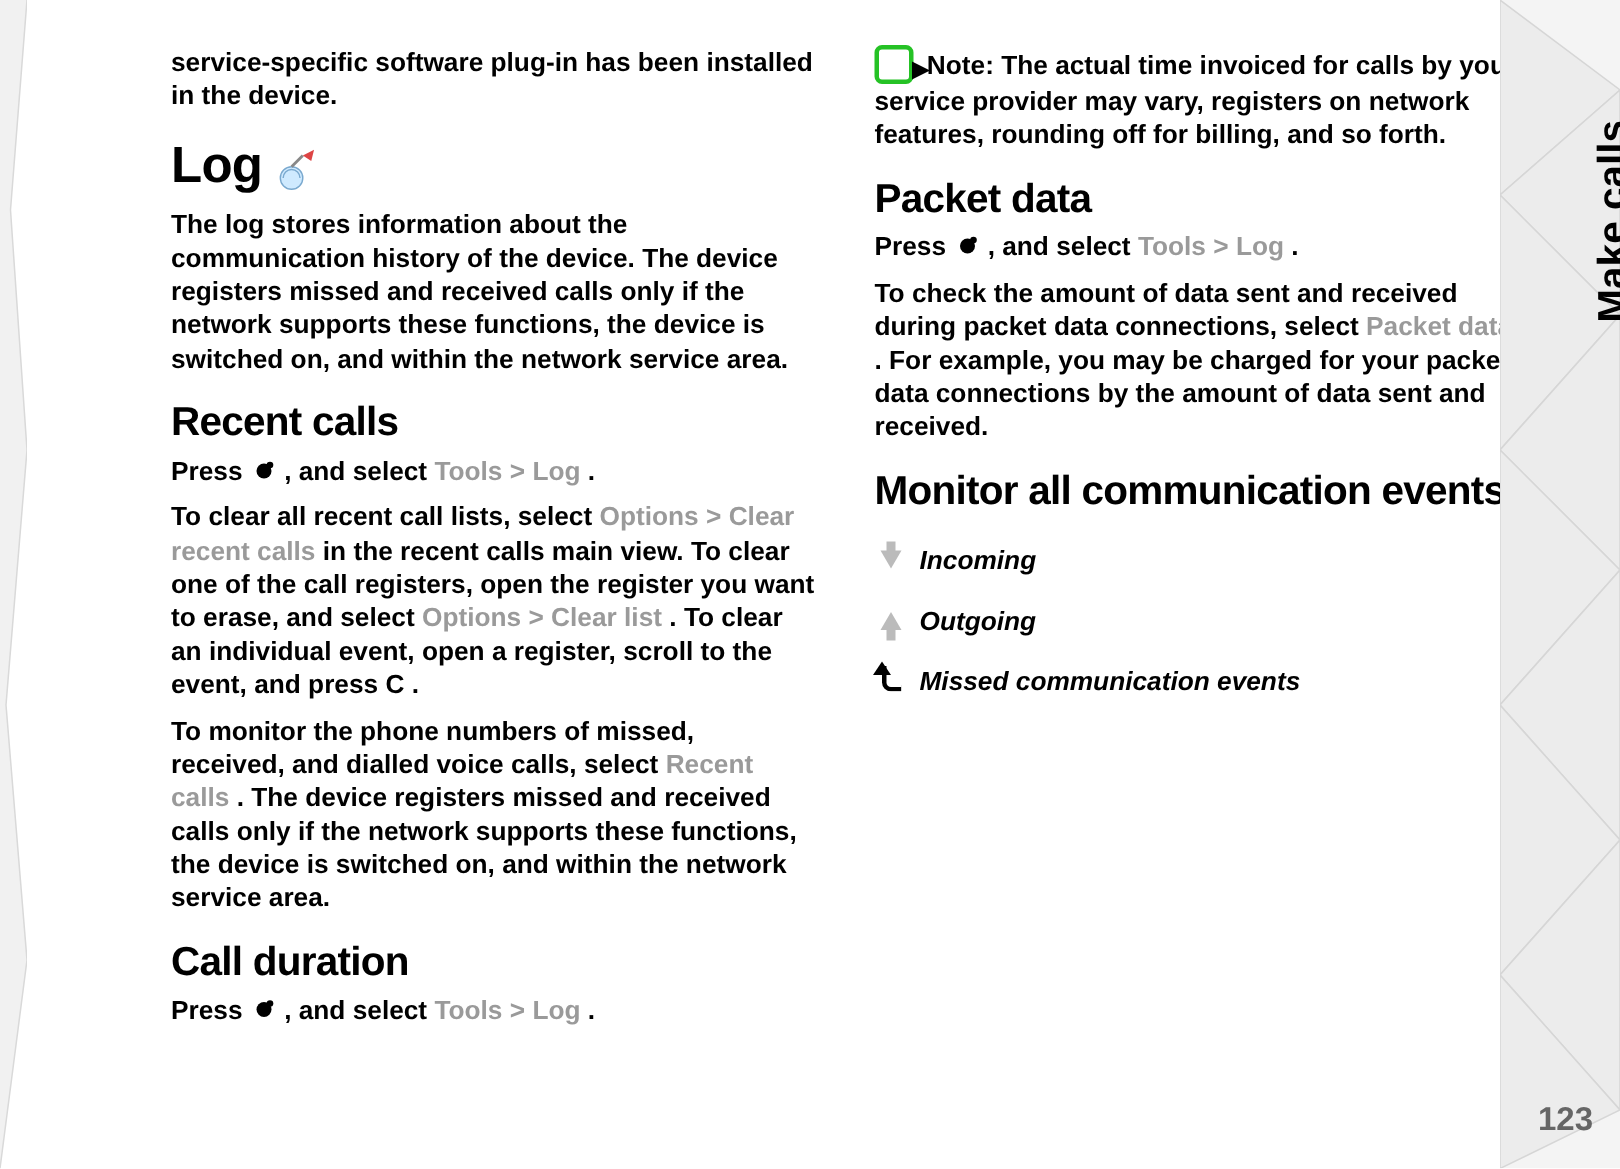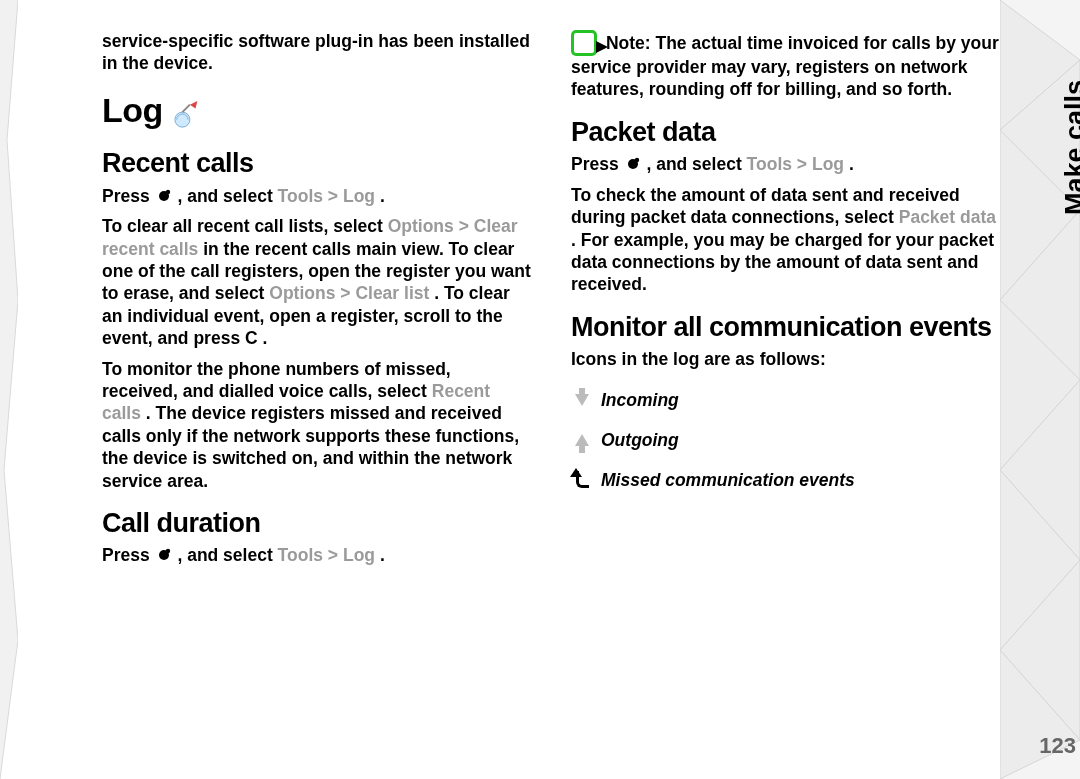--- a/index.html
+++ b/index.html
@@ -7,21 +7,21 @@
     width:1080px;
     height:779px;
     background:#fff;
     font-family:"Trebuchet MS","Lucida Sans Unicode","Lucida Grande",sans-serif;
     color:#000;
     position:relative;
     overflow:hidden;
   }
   .page{
     position:absolute;
-    left:4px;top:0;
+    left:16px;top:0;
     width:996px;
     height:779px;
     padding:30px 0 0 98px;
     box-sizing:border-box;
   }
   .cols{
     display:flex;
     gap:40px;
     height:720px;
   }
@@ -94,21 +94,21 @@
     overflow:hidden;
   }
   .side svg{position:absolute;left:0;top:0;}
   .side-label{
     position:absolute;right:20px;top:80px;
     transform:rotate(-90deg);
     transform-origin:right top;
     font-size:27px;font-weight:900;white-space:nowrap;
   }
   .page-num{
-    position:absolute;right:4px;bottom:20px;
+    position:absolute;right:18px;bottom:20px;
     font-size:22px;font-weight:900;color:#666;
   }
   
   .left-edge{
     position:absolute;left:0;top:0;width:18px;height:779px;
   }
   .left-edge svg{width:100%;height:100%;}
 </style>
 </head>
 <body>
@@ -131,20 +131,21 @@
         <span class="s-icon">
           <svg viewBox="0 0 32 32">
             <circle cx="10" cy="22" r="8" fill="#cfeaff" stroke="#7aa9cf" stroke-width="1"></circle>
             <path d="M4 22 A6 6 0 0 1 16 22" fill="none" stroke="#7aa9cf" stroke-width="1"></path>
             <path d="M18 6 L26 2 L24 10 Z" fill="#d44"></path>
             <path d="M18 6 L10 14" stroke="#888" stroke-width="2"></path>
           </svg>
         </span>
       </h1>
 
+      <p>The log stores information about the communication history of the device. The device registers missed and received calls only if the network supports these functions, the device is switched on, and within the network service area.</p>
 
       <h2>Recent calls</h2>
 
       <p class="pressline">
         <span>Press </span>
         <span class="key-icon">
           <svg viewBox="0 0 18 18">
               <circle cx="9" cy="9" r="5" fill="#000"></circle>
               <circle cx="13" cy="5" r="2.2" fill="#000"></circle>
             </svg>
@@ -222,21 +223,20 @@
 
       <p>
         <span>To check the amount of data sent and received during packet data connections, select </span>
         <span class="gray">Packet data</span>
         <span>. For example, you may be charged for your packet data connections by the amount of data sent and received.</span>
       </p>
 
       <h2>Monitor all communication events</h2>
 
 
-      <p>Icons in the log are as follows:</p>
 
       <div class="list-row">
         <span class="li-icon">
             <span class="arrow-down"></span>
           </span>
         <span>Incoming</span>
       </div>
       <div class="list-row">
         <span class="li-icon">
             <span class="arrow-up"></span>

